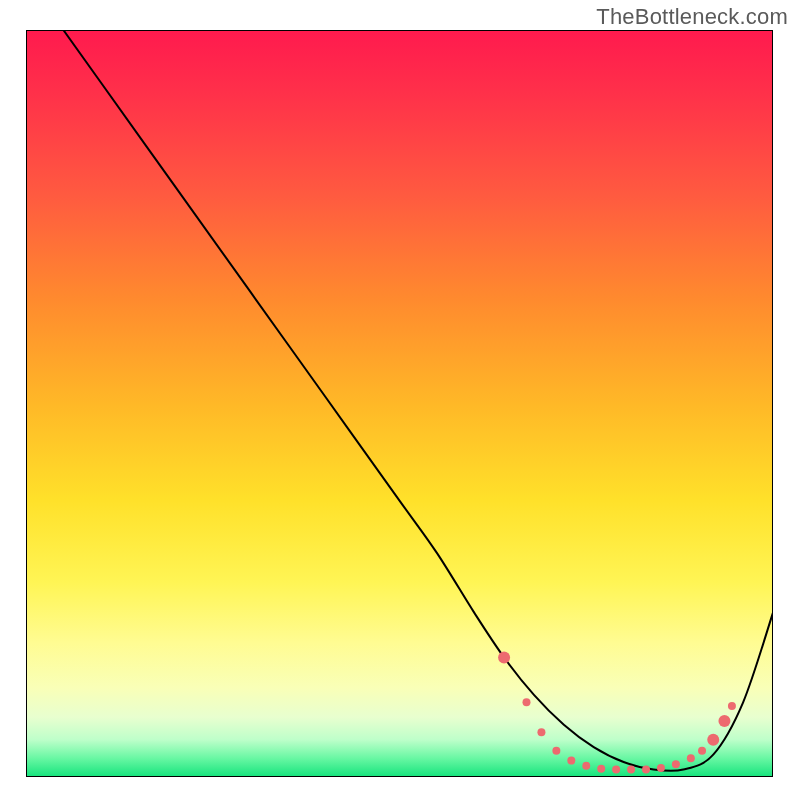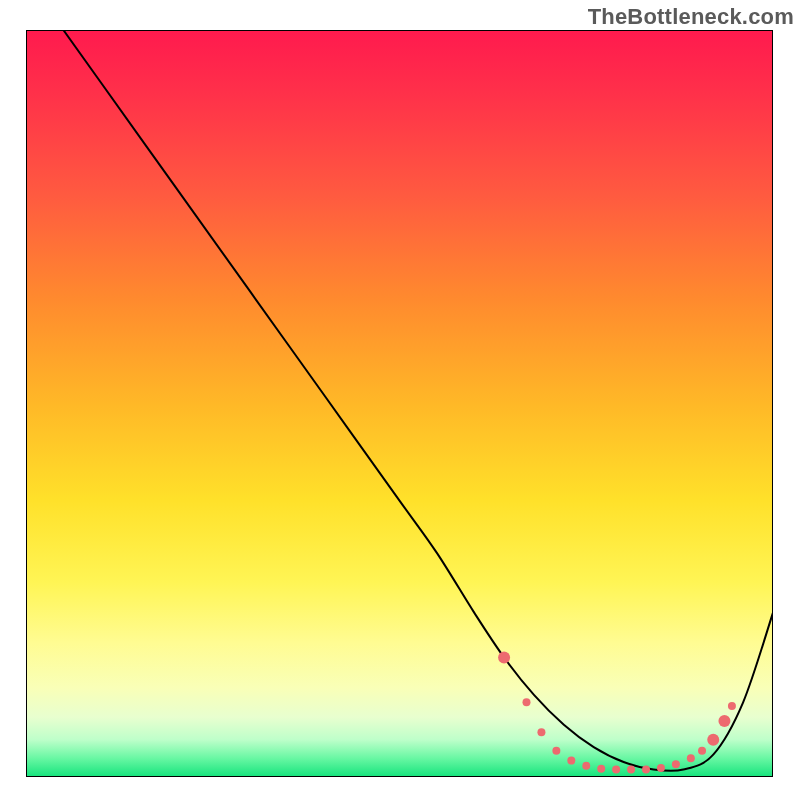--- a/index.html
+++ b/index.html
@@ -12,23 +12,23 @@
     overflow: hidden;
   }
   .chart-wrap {
     position: relative;
     width: 800px;
     height: 800px;
   }
   .watermark {
     position: absolute;
     top: 4px;
-    right: 6px;
+    right: 12px;
     font-size: 22px;
-    font-weight: 700;
+    font-weight: 400;
     color: #5a5a5a;
     z-index: 20;
     letter-spacing: 0.2px;
   }
   
   .plot {
     position: absolute;
     left: 26px;
     top: 30px;
     width: 747px;   

